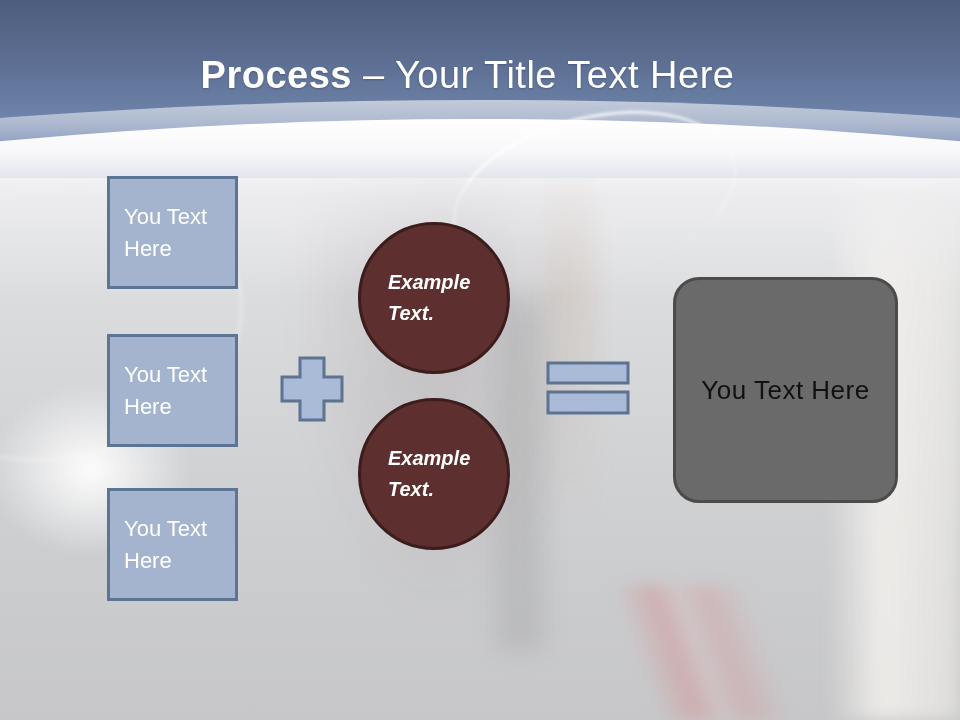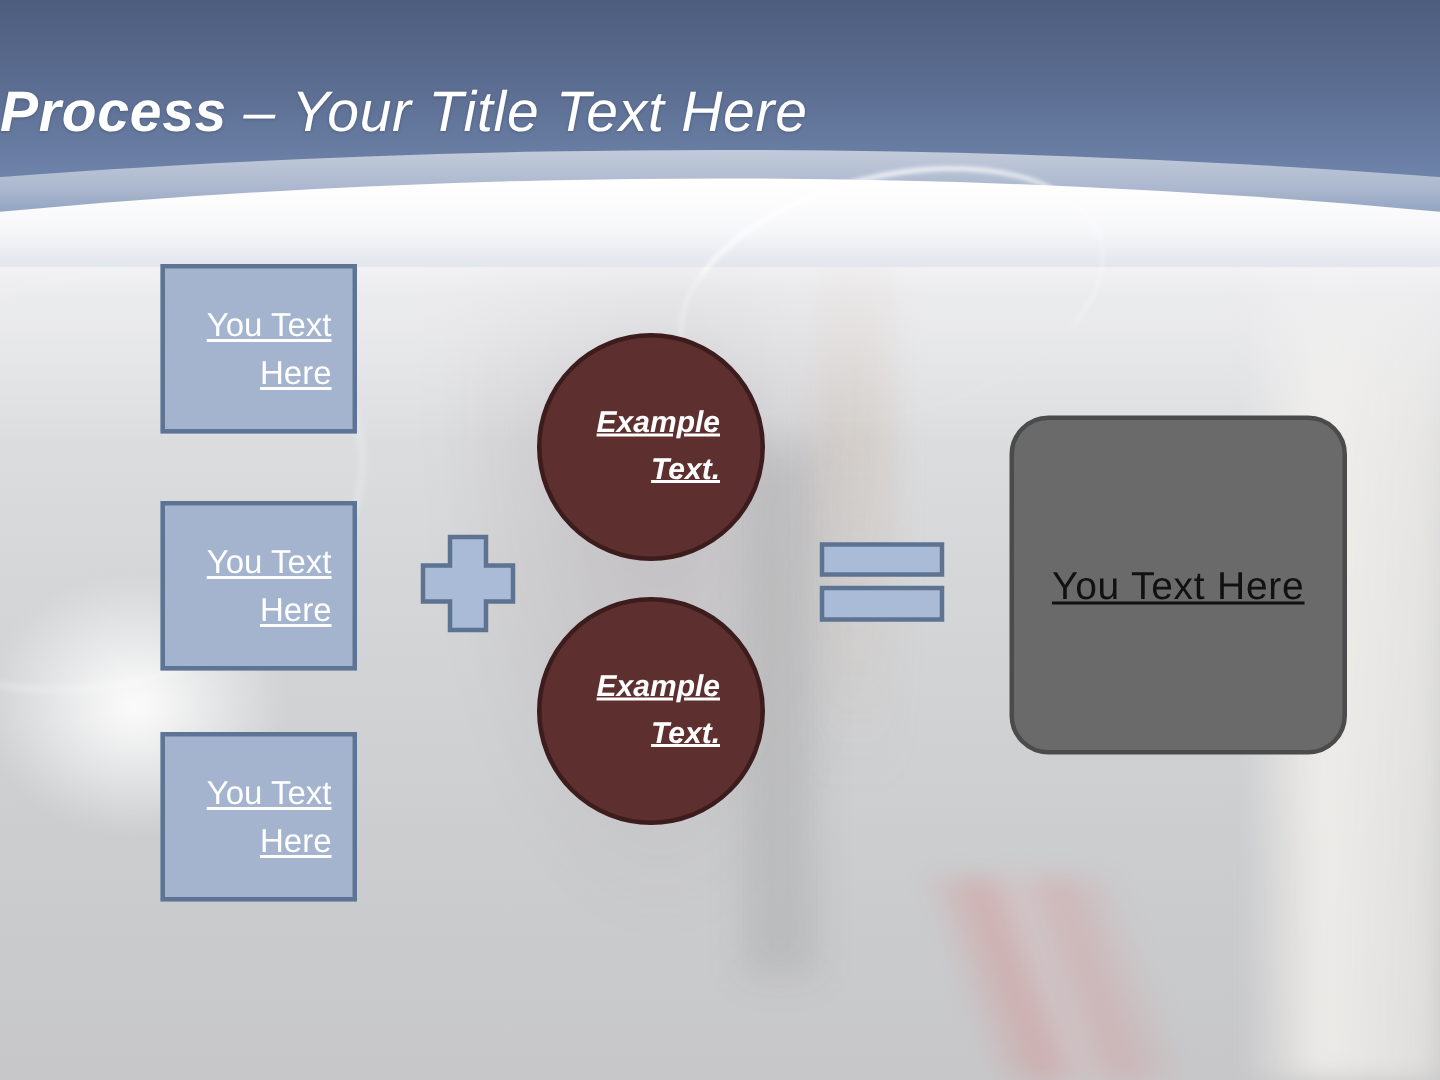--- a/index.html
+++ b/index.html
@@ -25,27 +25,27 @@
     border-top:3px solid rgba(255,255,255,0.85);border-left:2px solid rgba(255,255,255,0.4);
     border-right:2px solid rgba(255,255,255,0.3);border-bottom:2px solid rgba(255,255,255,0.05);
     transform:rotate(-14deg);filter:blur(1.5px);z-index:4;}
   
   .header{position:absolute;left:0;top:0;width:960px;height:178px;z-index:2;
     background:linear-gradient(180deg,#4d5d7d 0%,#5c6e92 34%,#6d82a8 64%,#7e95bd 100%);}
   .arc-soft{position:absolute;left:-1920px;top:100px;width:4800px;height:1780px;border-radius:50%;z-index:3;
     background:linear-gradient(180deg,rgba(255,255,255,0.6) 0%,rgba(255,255,255,0.42) 1.4%,rgba(255,255,255,0) 3.4%);}
   .arc-main{position:absolute;left:-1920px;top:119px;width:4800px;height:2200px;border-radius:50%;z-index:3;
     background:linear-gradient(180deg,#ffffff 0%,rgba(250,250,251,0.97) 1.6%,rgba(238,238,241,0.75) 3.5%,rgba(230,230,233,0) 8%);}
-  .title{position:absolute;left:0;top:54px;width:935px;z-index:5;
-    color:#ffffff;font-size:38px;letter-spacing:0.5px;text-shadow:0 1px 2px rgba(40,50,70,0.35);font-style:italic;}
+  .title{position:absolute;left:0;top:54px;width:935px;text-align:center;z-index:5;
+    color:#ffffff;font-size:38px;letter-spacing:0.5px;text-shadow:0 1px 2px rgba(40,50,70,0.35);}
   .title .t-bold{font-weight:700;}
   .title .t-rest{font-weight:400;margin-left:11px;}
   
   .diagram-el{position:absolute;z-index:5;display:flex;align-items:center;justify-content:center;
-    text-align:right;box-sizing:border-box;text-decoration:underline;}
+    text-align:left;box-sizing:border-box;}
   .left-box{left:107px;width:131px;height:113px;background:#a4b4cf;border:3px solid #5e7494;
     color:#ffffff;font-size:22px;line-height:1.42;padding:0 14px;}
   .lb1{top:176px;} .lb2{top:334px;} .lb3{top:488px;}
   .circle{left:358px;width:152px;height:152px;border-radius:50%;background:#5e2f2f;border:3px solid #3c1c1c;
     color:#ffffff;font-size:20px;font-weight:700;font-style:italic;line-height:1.55;}
   .c1{top:222px;} .c2{top:398px;}
   .circle .inner{width:92px;}
   .op{position:absolute;z-index:5;}
   .op-plus{left:280px;top:356px;}
   .op-equals{left:546px;top:360px;}

